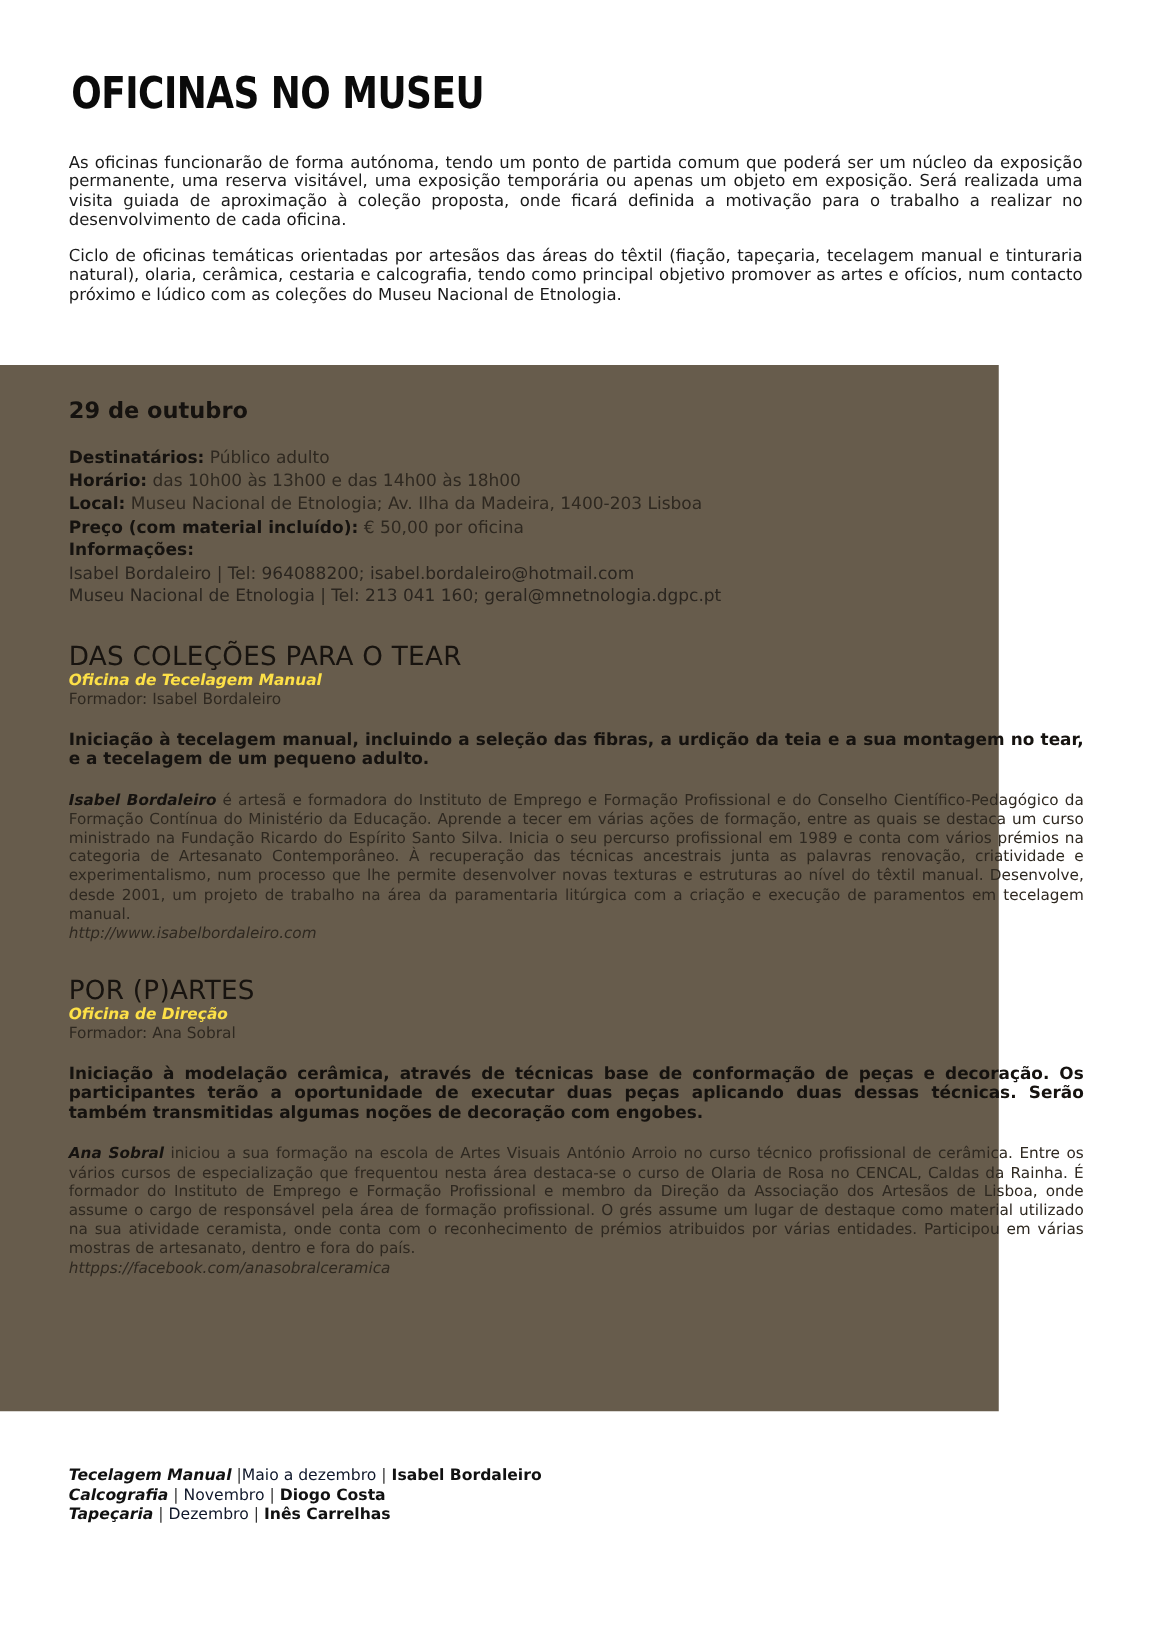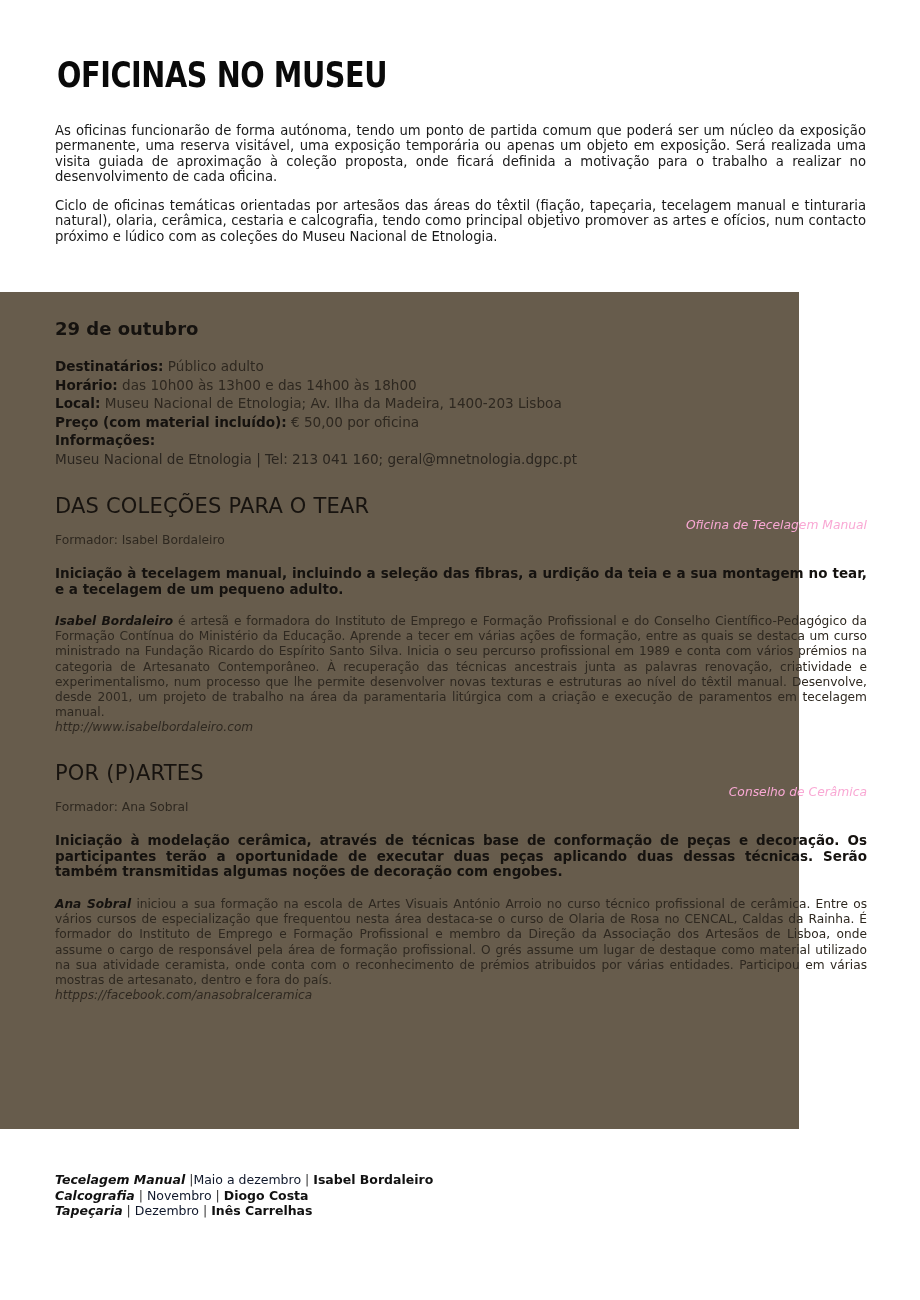--- a/index.html
+++ b/index.html
@@ -12,21 +12,21 @@
   }
   .intro { position: absolute; left: 55px; top: 123px; width: 811px; font-size: 13.2px; line-height: 15.3px; color: #1a1a1a; text-align: justify; }
   .intro p { margin: 0 0 14px 0; }
   .band { position: absolute; left: 0; top: 292px; width: 799px; height: 837px; background: #675c4c; }
   .band-inner { position: absolute; left: 55px; top: 25px; width: 812px; }
   .date { font-size: 18px; font-weight: bold; color: #15120f; margin: 0 0 16px 0; line-height: 24px; }
   .info-line { font-size: 13.6px; line-height: 18.5px; color: #2a251f; white-space: nowrap; }
   .info-line .lbl { font-weight: bold; color: #15120f; }
   .info-line .val { color: #2e2820; }
   .ws-title { font-size: 21px; color: #17130f; line-height: 24px; margin-top: 26px; letter-spacing: 0.2px; }
-  .ws-sub { font-size: 12.3px; font-style: italic; font-weight: normal; color: #f9a8d4; line-height: 14px; text-align: right; }
+  .ws-sub { font-size: 12.3px; font-style: italic; font-weight: bold; color: #fde047; line-height: 14px; }
   .ws-trainer { font-size: 12.3px; color: #2e2820; line-height: 16px; }
   .ws-lead { font-size: 13.5px; font-weight: bold; color: #15120f; line-height: 15.5px; margin-top: 18px; text-align: justify; }
   .ws-bio { font-size: 12.2px; line-height: 15.2px; color: #2e2820; margin-top: 17px; text-align: justify; }
   .ws-bio .name { font-weight: bold; font-style: italic; color: #15120f; }
   .ws-link { font-size: 12.2px; font-style: italic; color: #2e2820; line-height: 15px; }
   .next { position: absolute; left: 55px; top: 1172px; width: 812px; }
   .next-title { font-size: 12.5px; font-weight: bold; color: #111; line-height: 16px; margin-bottom: 16px; }
   .next-row { font-size: 12.5px; line-height: 15.5px; color: #111; white-space: nowrap; }
   .next-row .w { font-weight: bold; font-style: italic; }
   .next-row .d { color: #0f172a; }
@@ -59,34 +59,35 @@
       <span class="lbl">Local:</span>
       <span class="val">Museu Nacional de Etnologia; Av. Ilha da Madeira, 1400-203 Lisboa</span>
     </div>
     <div class="info-line">
       <span class="lbl">Preço (com material incluído):</span>
       <span class="val">€ 50,00 por oficina</span>
     </div>
     <div class="info-line">
       <span class="lbl">Informações:</span>
     </div>
+    <div class="info-line val">Isabel Bordaleiro | Tel: 964088200; isabel.bordaleiro@hotmail.com</div>
     <div class="info-line val">Museu Nacional de Etnologia | Tel: 213 041 160; geral@mnetnologia.dgpc.pt</div>
 
     <div class="workshop">
       <div class="ws-title">DAS COLEÇÕES PARA O TEAR</div>
       <div class="ws-sub">Oficina de Tecelagem Manual</div>
       <div class="ws-trainer">Formador: Isabel Bordaleiro</div>
       <div class="ws-lead">Iniciação à tecelagem manual, incluindo a seleção das fibras, a urdição da teia e a sua montagem no tear, e a tecelagem de um pequeno adulto.</div>
       <div class="ws-bio"><span class="name">Isabel Bordaleiro</span><span> é artesã e formadora do Instituto de Emprego e Formação Profissional e do Conselho Científico-Pedagógico da Formação Contínua do Ministério da Educação. Aprende a tecer em várias ações de formação, entre as quais se destaca um curso ministrado na Fundação Ricardo do Espírito Santo Silva. Inicia o seu percurso profissional em 1989 e conta com vários prémios na categoria de Artesanato Contemporâneo. À recuperação das técnicas ancestrais junta as palavras renovação, criatividade e experimentalismo, num processo que lhe permite desenvolver novas texturas e estruturas ao nível do têxtil manual. Desenvolve, desde 2001, um projeto de trabalho na área da paramentaria litúrgica com a criação e execução de paramentos em tecelagem manual.</span></div>
       <div class="ws-link">http://www.isabelbordaleiro.com</div>
     </div>
 
     <div class="workshop">
       <div class="ws-title">POR (P)ARTES</div>
-      <div class="ws-sub">Conselho de Cerâmica</div>
+      <div class="ws-sub">Oficina de Direção</div>
       <div class="ws-trainer">Formador: Ana Sobral</div>
       <div class="ws-lead">Iniciação à modelação cerâmica, através de técnicas base de conformação de peças e decoração. Os participantes terão a oportunidade de executar duas peças aplicando duas dessas técnicas. Serão também transmitidas algumas noções de decoração com engobes.</div>
       <div class="ws-bio"><span class="name">Ana Sobral</span><span> iniciou a sua formação na escola de Artes Visuais António Arroio no curso técnico profissional de cerâmica. Entre os vários cursos de especialização que frequentou nesta área destaca-se o curso de Olaria de Rosa no CENCAL, Caldas da Rainha.  É formador do Instituto de Emprego e Formação Profissional  e membro da Direção  da Associação dos Artesãos de Lisboa, onde assume o cargo de responsável pela área de formação profissional.  O grés assume um lugar de destaque como material utilizado  na sua atividade ceramista, onde conta com o reconhecimento  de prémios atribuidos por várias entidades. Participou em várias mostras de artesanato, dentro e fora do país.</span></div>
       <div class="ws-link">httpps://facebook.com/anasobralceramica</div>
     </div>
   </div>
 </div>
 
 <div class="next">
   <div class="next-row">

